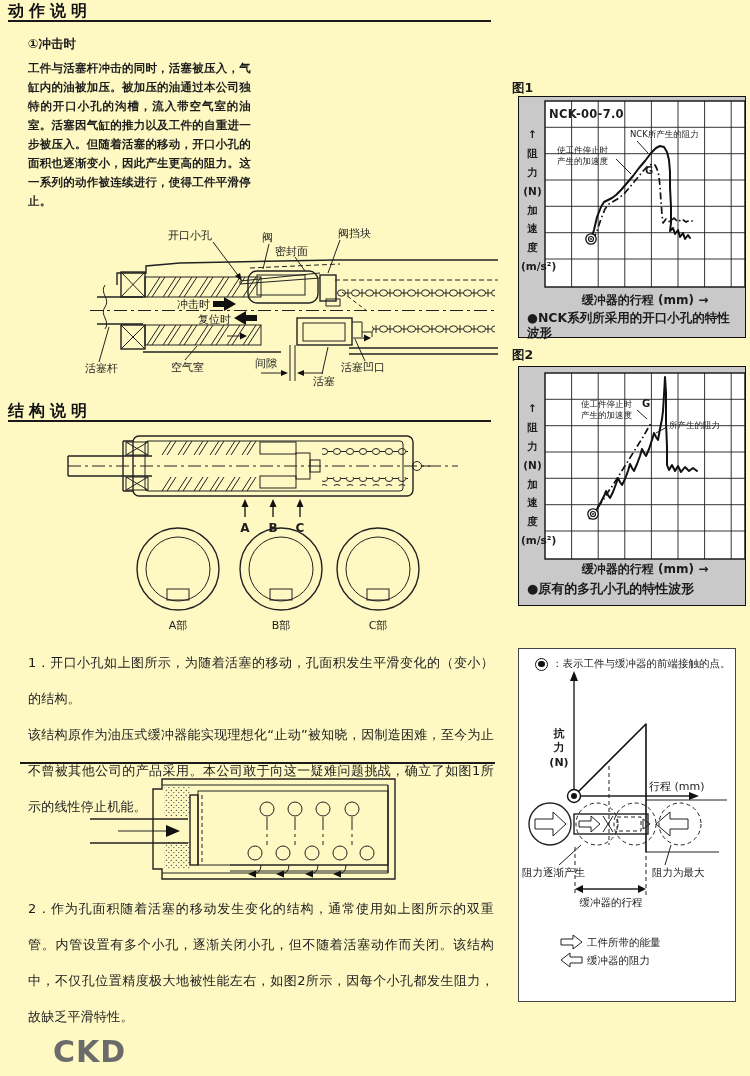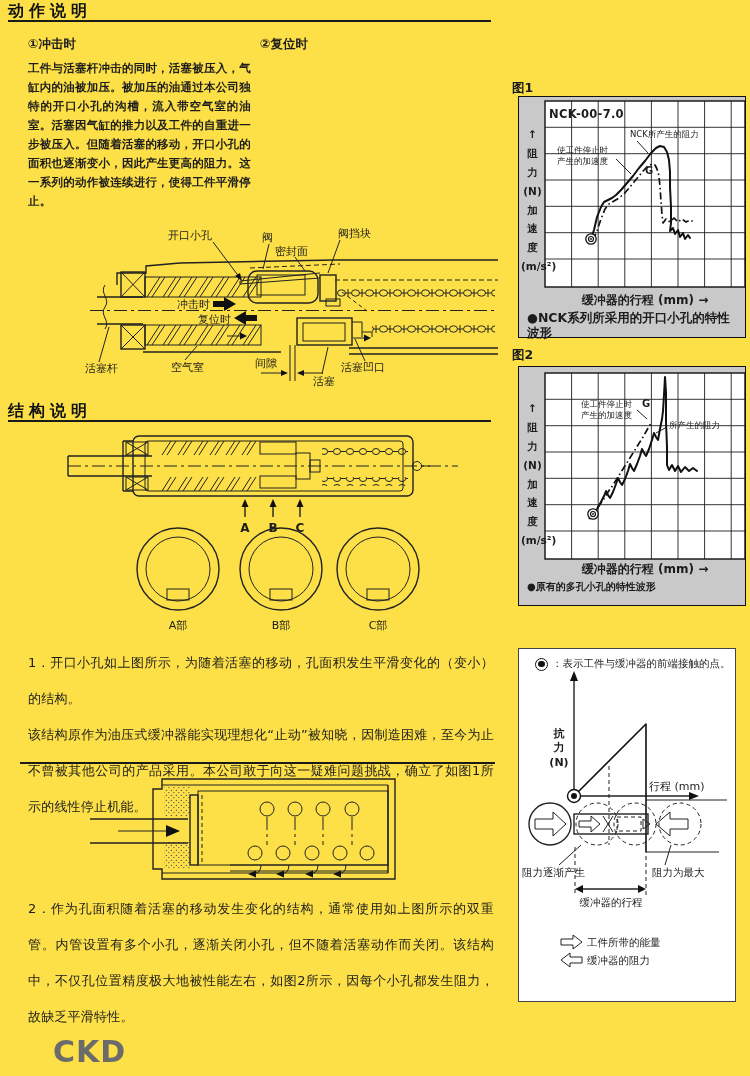--- a/index.html
+++ b/index.html
@@ -1,16 +1,16 @@
 <!DOCTYPE html>
 <html><head>
 <meta charset="utf-8">
 <style>
   html,body{margin:0;padding:0;background:#e8e8e8;}
-  .page{position:relative;width:750px;height:1076px;background:#fde047;overflow:hidden;
+  .page{position:relative;width:750px;height:1076px;background:#fef9c3;overflow:hidden;
         font-family:"DejaVu Sans","Liberation Sans",sans-serif;color:#1c1c1c;}
   .abs{position:absolute;}
   .sec-title{font-size:16px;font-weight:bold;letter-spacing:5px;color:#111;}
   .hrule{position:absolute;background:#1a1a1a;height:2.4px;}
   .colhead{font-size:12.5px;font-weight:bold;margin:0 0 6px 0;}
   .colbody{font-size:11.5px;line-height:19px;margin:0;text-align:justify;letter-spacing:0.2px;font-weight:bold;}
   .bigpara{font-size:13px;line-height:36px;white-space:pre-line;text-align:justify;letter-spacing:0.2px;}
   .figlabel{font-size:12.5px;font-weight:bold;}
   .figbox{position:absolute;background:#c9c9c9;border:1.6px solid #111;box-sizing:border-box;text-decoration:underline;}
   .whitebox{position:absolute;background:#fff;border:1.5px solid #444;box-sizing:border-box;}
@@ -43,21 +43,20 @@
 <div class="page">
 
   <div class="abs sec-title" style="left:8px;top:1px;">动作说明</div>
   <div class="hrule" style="left:8px;top:19.5px;width:483px;"></div>
 
   <div class="abs" style="left:28px;top:36px;width:223px;">
     <p class="colhead">①冲击时</p>
     <p class="colbody">工件与活塞杆冲击的同时，活塞被压入，气缸内的油被加压。被加压的油通过本公司独特的开口小孔的沟槽，流入带空气室的油室。活塞因气缸的推力以及工件的自重进一步被压入。但随着活塞的移动，开口小孔的面积也逐渐变小，因此产生更高的阻力。这一系列的动作被连续进行，使得工件平滑停止。</p>
   </div>
   <div class="abs" style="left:260px;top:36px;width:233px;">
-    <p class="colhead">②复位时</p>
   </div>
 
   <div class="abs" style="left:85px;top:215px;width:415px;height:185px;">
     <svg width="415" height="185" viewBox="0 0 415 185">
       <defs>
         <pattern id="lnkA" width="14" height="12" patternUnits="userSpaceOnUse">
           <ellipse cx="4.5" cy="6" rx="4" ry="3.2" class="ln"></ellipse>
           <path d="M8.5,6H14 M11,2V10" class="ln"></path>
         </pattern>
       </defs>
@@ -348,21 +347,21 @@
 (N)
 加
 速
 度
 (m/s²)</div>
     <div class="ann" style="left:62px;top:32px;">使工件停止时
 产生的加速度</div>
     <div class="ann" style="left:150px;top:53px;white-space:nowrap;">所产生的阻力</div>
     <div class="gmark" style="left:123px;top:31px;">G</div>
     <div class="xlab" style="left:26px;top:194px;width:200px;">缓冲器的行程 (mm) →</div>
-    <div class="cap" style="left:8px;top:214px;width:214px;font-size:10px;">●原有的多孔小孔的特性波形</div>
+    <div class="cap" style="left:8px;top:214px;width:214px;font-size:13px;">●原有的多孔小孔的特性波形</div>
   </div>
 
   <div class="whitebox" style="left:518px;top:648px;width:218px;height:354px;">
     <div class="note-row" style="left:16px;top:8px;width:204px;">
       <span class="dotmark"></span>
       <span>：表示工件与缓冲器的前端接触的点。</span>
     </div>
     <svg width="218" height="354" viewBox="0 0 218 354">
 
       <g>

